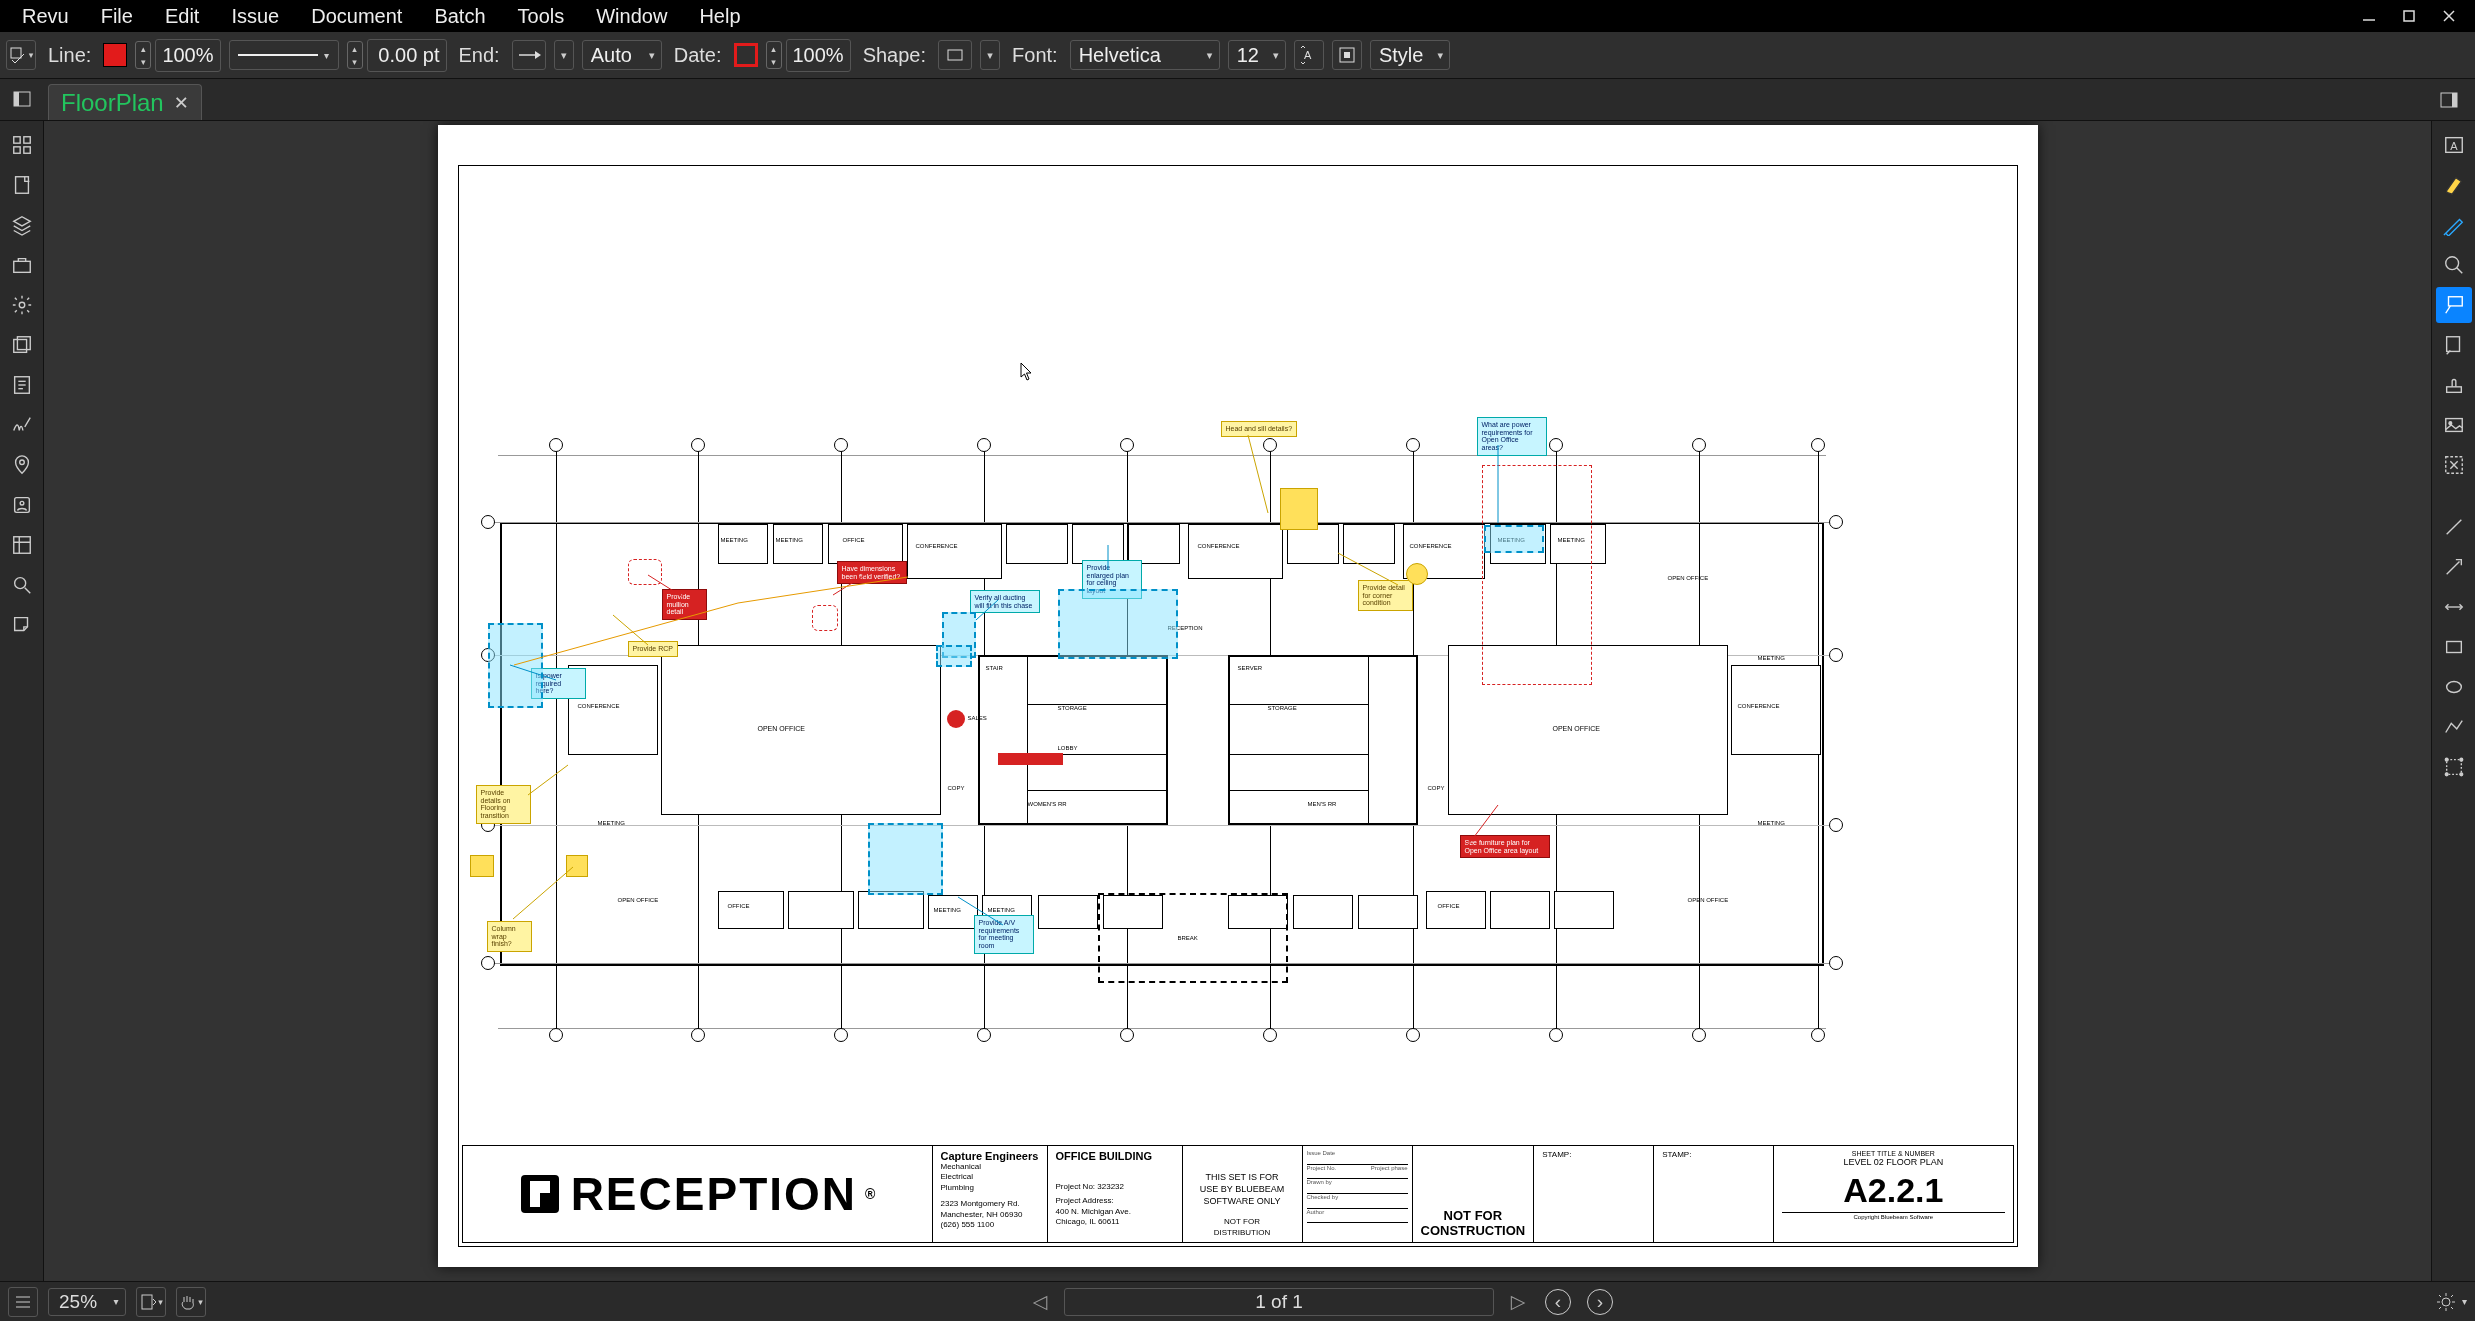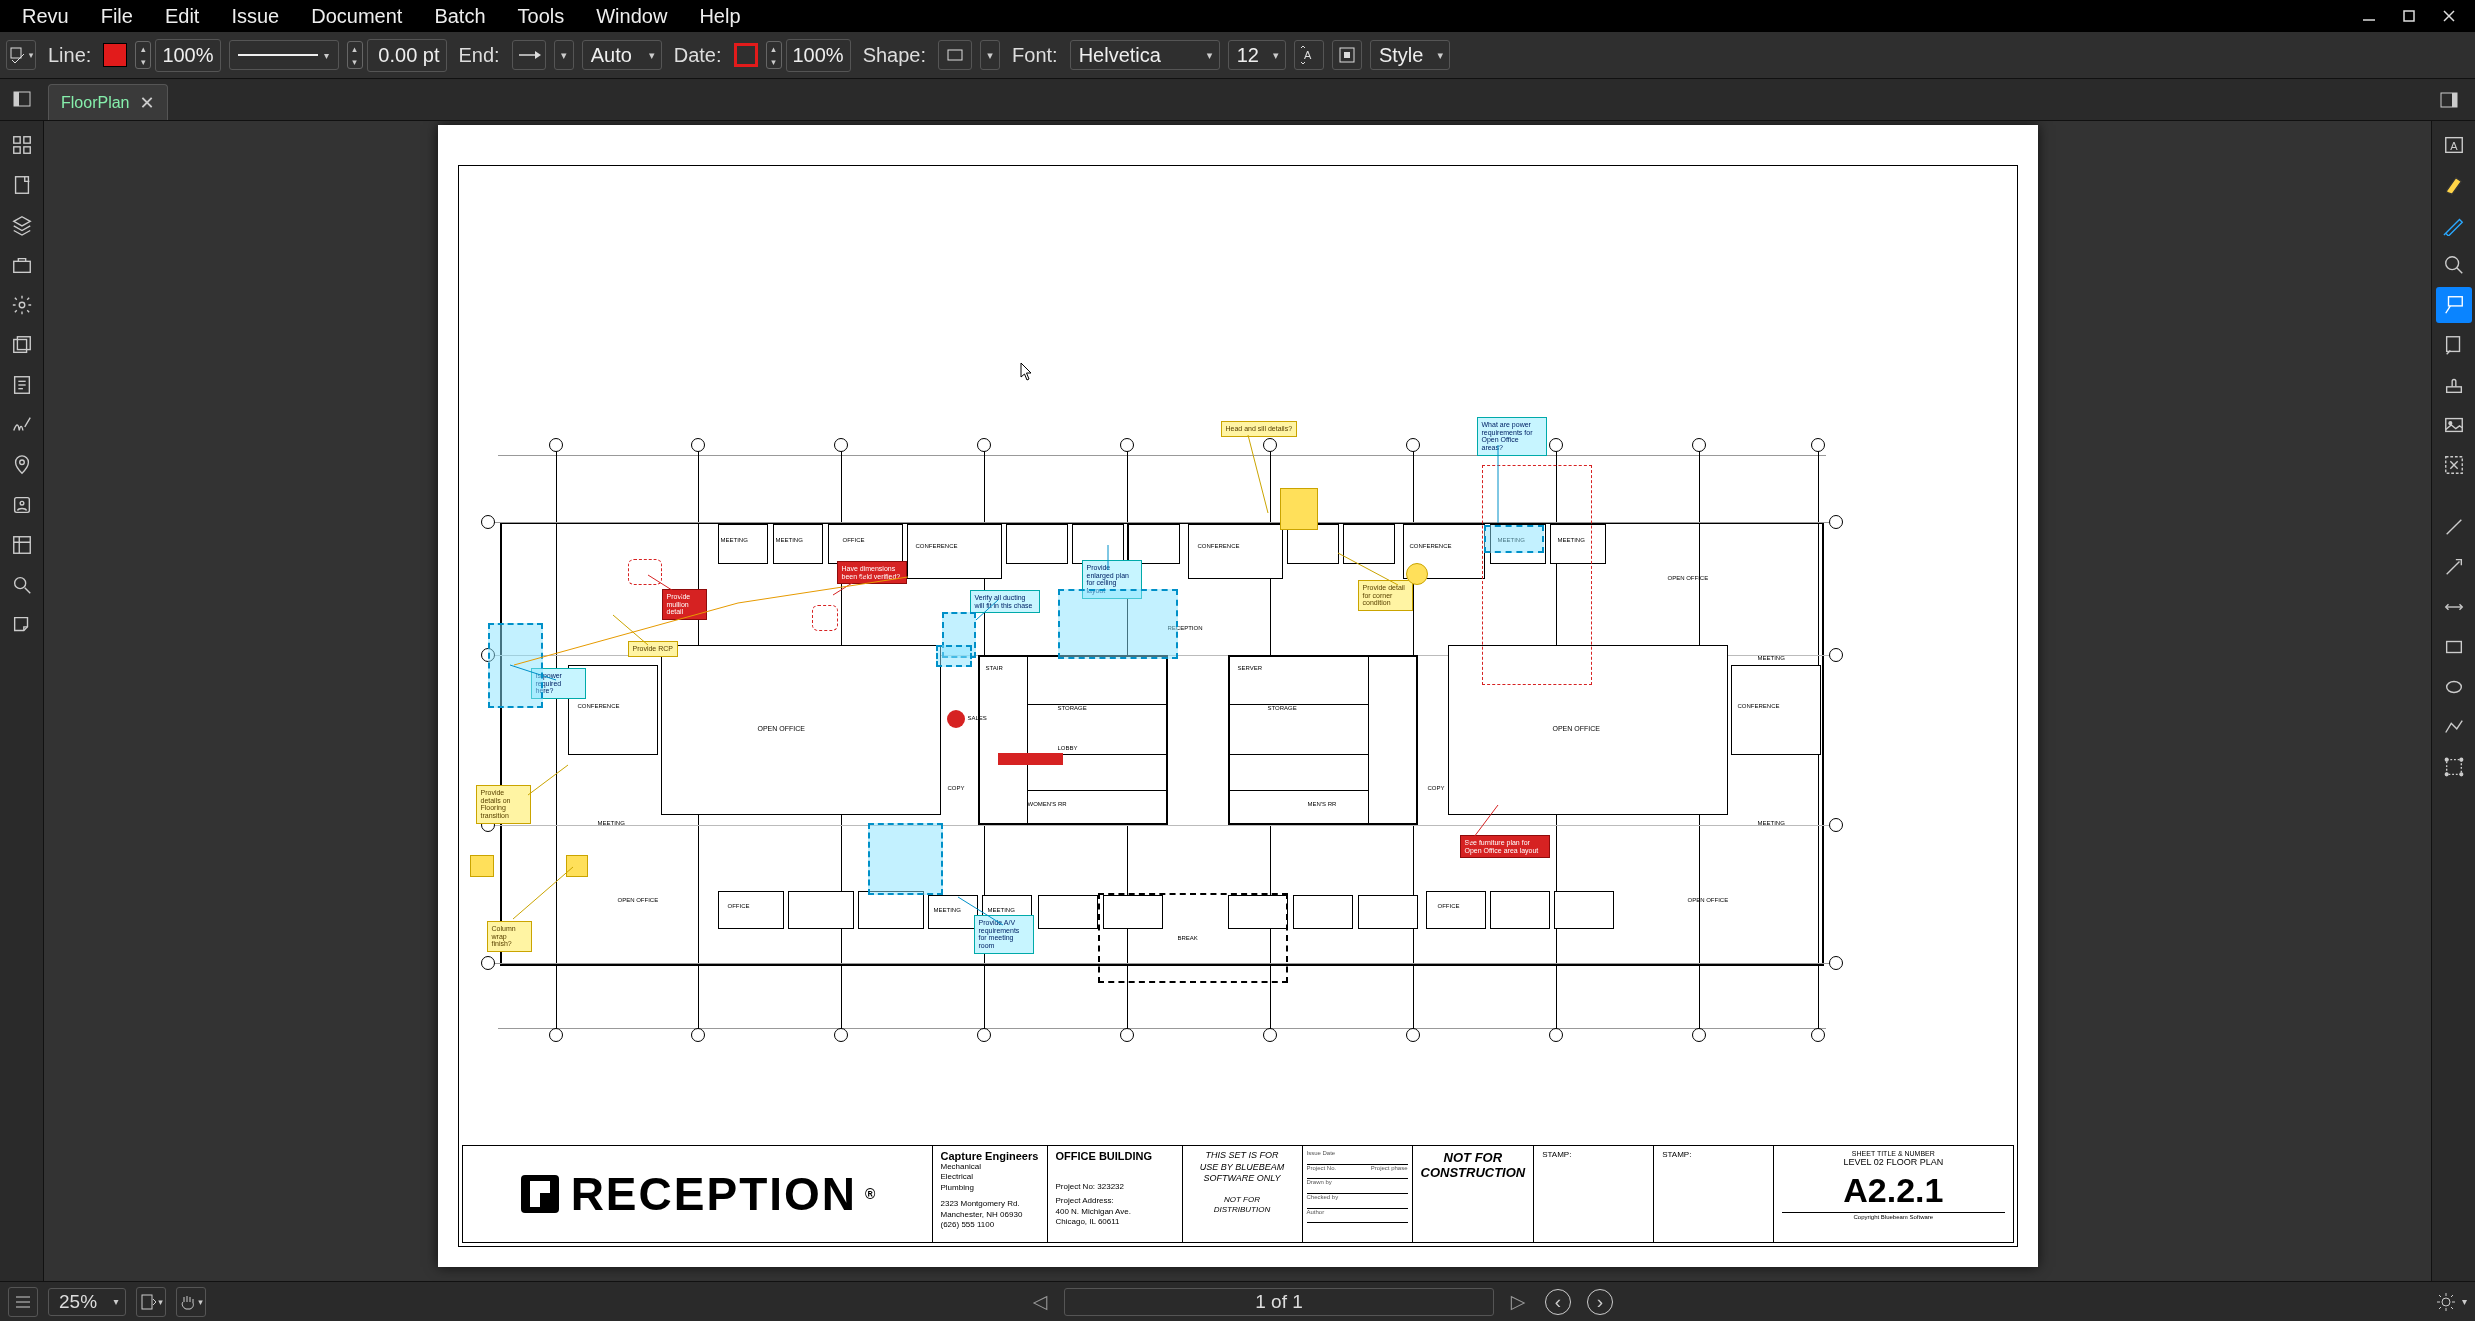--- a/index.html
+++ b/index.html
@@ -24,21 +24,21 @@
   .combo .cval{padding:0 8px;color:#eee;font-size:20px;min-width:60px;white-space:nowrap;}
   .combo .carrow{width:18px;display:flex;align-items:center;justify-content:center;color:#ccc;font-size:11px;}
   .linestyle{width:100px;height:30px;border:1px solid #555;border-radius:3px;display:flex;align-items:center;justify-content:center;background:#2f2f2f;}
   .linestyle .bar{width:80px;height:2px;background:#eee;}
   .endshape{width:34px;height:30px;border:1px solid #555;border-radius:3px;display:flex;align-items:center;justify-content:center;background:#2f2f2f;}
   .iconbtn{width:30px;height:30px;border:1px solid #555;border-radius:3px;display:flex;align-items:center;justify-content:center;background:#2f2f2f;}
   
   .tabstrip{display:flex;align-items:flex-end;height:42px;background:#2a2a2a;border-bottom:1px solid #111;position:relative;}
   .tabstrip .panelbtn{width:44px;height:42px;display:flex;align-items:center;justify-content:center;color:#ccc;}
   .doctab{display:flex;align-items:center;height:36px;background:#3a3a3a;border:1px solid #555;border-bottom:none;border-radius:4px 4px 0 0;padding:0 12px;margin-left:4px;gap:10px;}
-  .doctab .tabname{color:#86efac;font-size:16px;}
+  .doctab .tabname{color:#22c55e;font-size:24px;}
   .doctab .close{color:#ccc;font-size:18px;}
   
   .mainrow{display:flex;height:calc(1321px - 32px - 47px - 42px - 40px);}
   .leftrail,.rightrail{width:44px;background:#2a2a2a;display:flex;flex-direction:column;align-items:center;padding-top:6px;gap:4px;}
   .rightrail{border-left:1px solid #111;}
   .leftrail{border-right:1px solid #111;}
   .railbtn{width:36px;height:36px;display:flex;align-items:center;justify-content:center;color:#ccc;border-radius:3px;}
   .railbtn.selected{background:#0a84ff;color:#fff;}
   .railbtn svg{width:22px;height:22px;stroke:currentColor;fill:none;stroke-width:1.5;}
   .canvas{flex:1;background:#333;position:relative;display:flex;justify-content:center;padding-top:4px;overflow:hidden;}
@@ -59,21 +59,21 @@
   .box.yellow{position:absolute;background:#ffe05a;border:1px solid #caa400;}
   .redbox{position:absolute;background:#d62222;color:#fff;font-size:6px;display:flex;align-items:center;justify-content:center;padding:1px 2px;}
   .dashbox{position:absolute;border:2px dashed #000;}
   .dashred{position:absolute;border:1px dashed #d62222;}
   
   .titleblock{position:absolute;left:24px;right:24px;bottom:24px;height:98px;border:1px solid #000;display:flex;background:#fff;}
   .tbcell{border-right:1px solid #000;padding:4px 8px;font-size:9px;color:#000;display:flex;flex-direction:column;justify-content:flex-start;}
   .tbcell.logo{flex:0 0 470px;display:flex;align-items:center;justify-content:center;font-size:46px;font-weight:900;letter-spacing:2px;}
   .tblogo{display:flex;align-items:center;gap:8px;}
   .tbcell .small{font-size:8px;line-height:1.3;}
-  .tbcell.center{align-items:center;justify-content:flex-start;text-align:center;font-style:italic;}
+  .tbcell.center{align-items:center;justify-content:flex-end;text-align:center;}
   .tbcell .big{font-size:11px;font-weight:bold;}
   .sheetno{font-size:34px;font-weight:bold;text-align:center;margin-top:4px;}
   
   .statusbar{display:flex;align-items:center;height:40px;background:#2a2a2a;border-top:1px solid #111;padding:0 8px;gap:10px;font-size:19px;color:#ddd;}
   .statusbar .spacer{flex:1;}
   .sb-combo{display:flex;align-items:center;border:1px solid #555;border-radius:3px;height:28px;}
   .sb-combo .val{padding:0 10px;}
   .sb-combo .arr{width:18px;text-align:center;font-size:10px;color:#ccc;}
   .sb-btn{width:30px;height:30px;border:1px solid #555;border-radius:3px;display:flex;align-items:center;justify-content:center;}
   .pageindicator{min-width:430px;height:28px;border:1px solid #555;border-radius:3px;display:flex;align-items:center;justify-content:center;background:#2a2a2a;}

